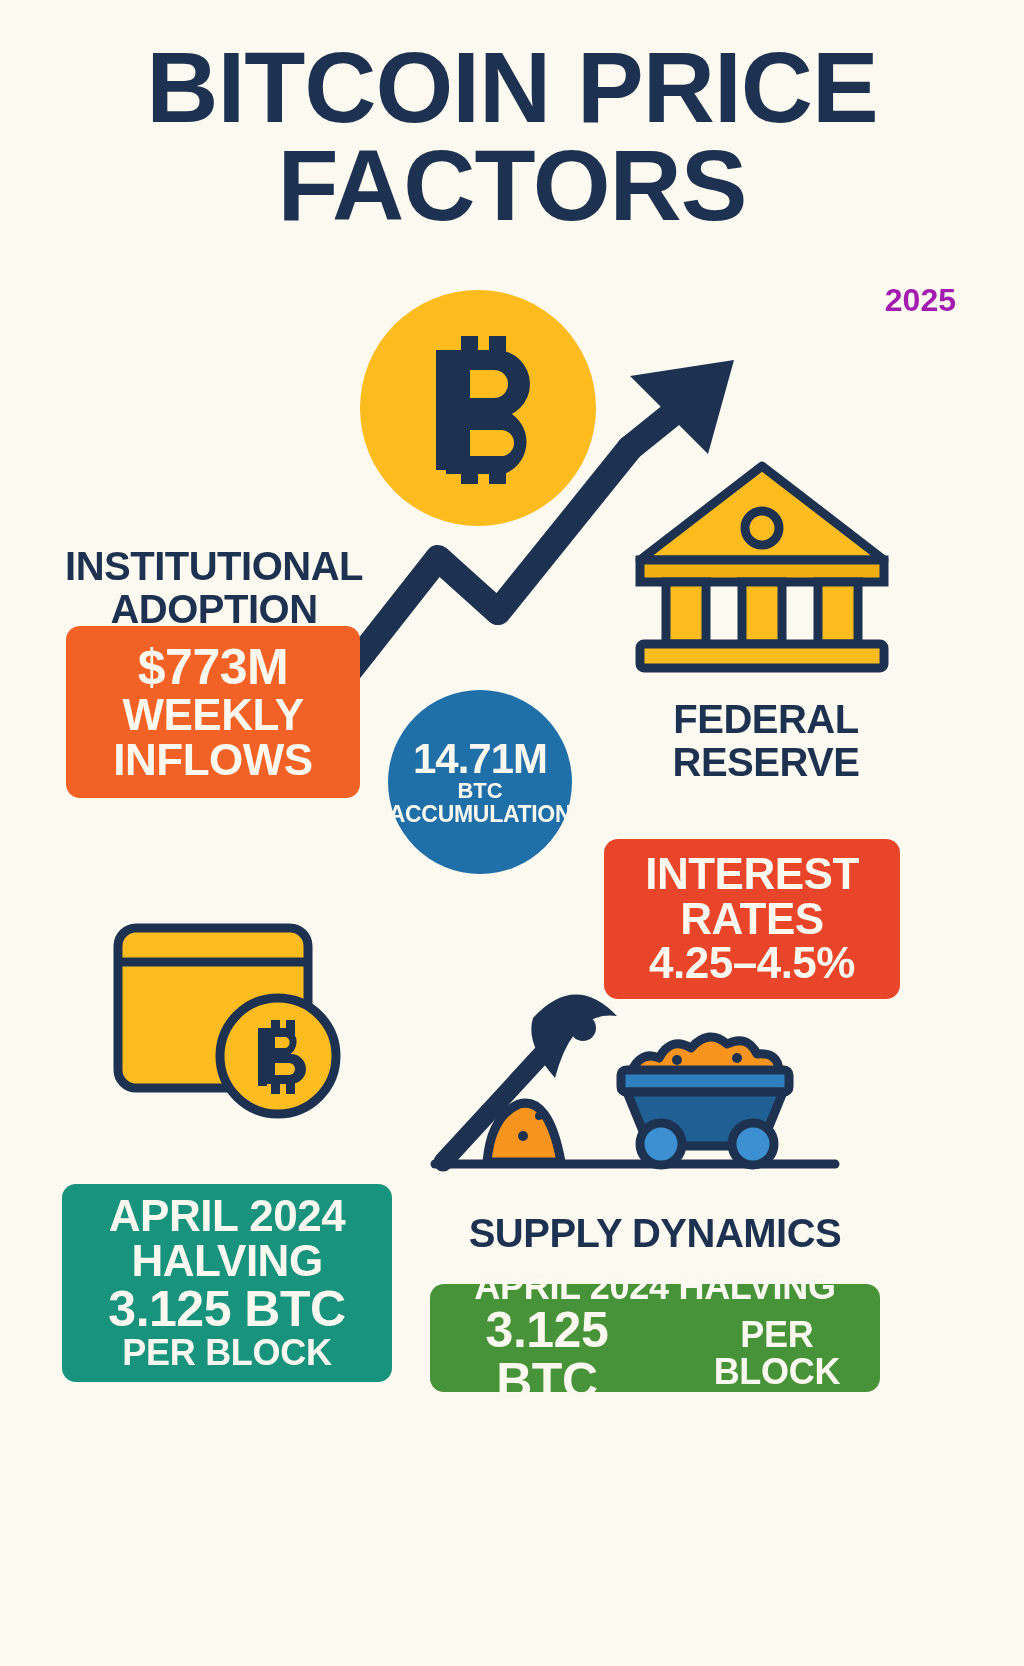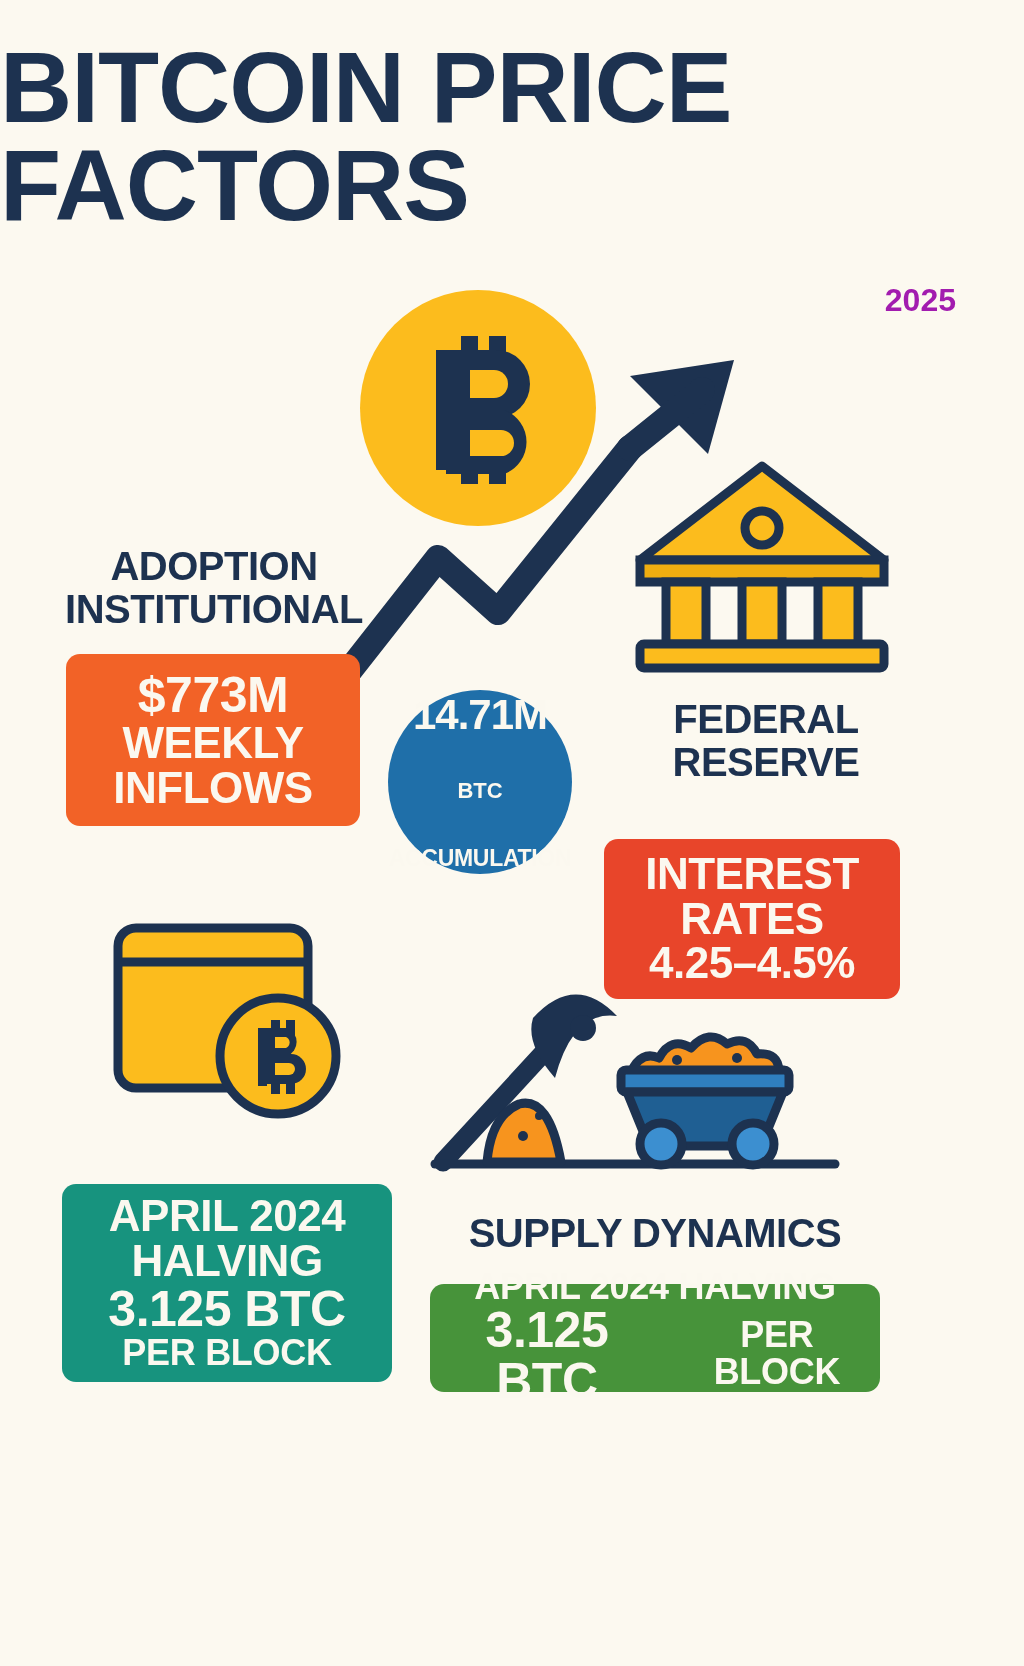--- a/index.html
+++ b/index.html
@@ -17,20 +17,21 @@
     background: #fcf9f0;
     overflow: hidden;
   }
 
   
   .title-block {
     position: absolute;
     top: 38px;
     left: 0;
     width: 1024px;
+    text-align: center;
   }
   .title-line {
     font-family: "Liberation Sans", sans-serif;
     font-weight: bold;
     color: #1d3250;
     font-size: 100px;
     line-height: 0.98;
     letter-spacing: -1px;
     white-space: nowrap;
   }
@@ -82,21 +83,21 @@
     letter-spacing: -0.5px;
   }
   .statbox .sml {
     font-weight: bold;
     font-size: 36px;
     letter-spacing: -0.3px;
   }
 
   
   #box-inflows {
-    left: 66px; top: 654px; width: 294px; height: 172px;
+    left: 66px; top: 626px; width: 294px; height: 172px;
     background: #f26227;
   }
   
   #box-rates {
     left: 604px; top: 812px; width: 296px; height: 160px;
     background: #e8452a;
     margin-top: 27px;
   }
   
   #box-halving-lth {
@@ -116,21 +117,20 @@
     width: 184px; height: 184px;
     border-radius: 50%;
     background: #1f6fa9;
     color: #fbf8ef;
     display: flex;
     flex-direction: column;
     align-items: center;
     justify-content: center;
     text-align: center;
     line-height: 1.02;
-    gap: 44px;
   }
   #circle-accumulation .big { font-weight: bold; font-size: 42px; letter-spacing: -1px; }
   #circle-accumulation .mid { font-weight: bold; font-size: 22px; }
   #circle-accumulation .sml { font-weight: bold; font-size: 23px; letter-spacing: -0.3px;}
 
   .svg-wrap { position: absolute; }
 </style>
 </head>
 <body>
 
@@ -146,22 +146,22 @@
   <div class="svg-wrap" style="left:330px; top:330px; width:440px; height:350px;">
     <svg width="440" height="350" viewBox="0 0 440 350">
       <path d="M20 340 L108 228 L168 282 L300 118" fill="none" stroke="#1d3250" stroke-width="26" stroke-linecap="round" stroke-linejoin="round"></path>
       <path d="M404 30 L300 46 L378 124 Z" fill="#1d3250"></path>
       <path d="M300 118 L372 60" fill="none" stroke="#1d3250" stroke-width="26" stroke-linecap="round"></path>
     </svg>
   </div>
 
 
   <div class="label" style="left:44px; top:545px; width:340px;">
+    <div>INSTITUTIONAL</div>
     <div>ADOPTION</div>
-    <div>INSTITUTIONAL</div>
   </div>
 
   <div class="statbox" id="box-inflows">
     <div class="big">$773M</div>
     <div class="mid">WEEKLY</div>
     <div class="mid">INFLOWS</div>
   </div>
 
   <div class="svg-wrap" style="left:358px; top:288px; width:240px; height:240px;">
     <svg width="240" height="240" viewBox="0 0 240 240">

